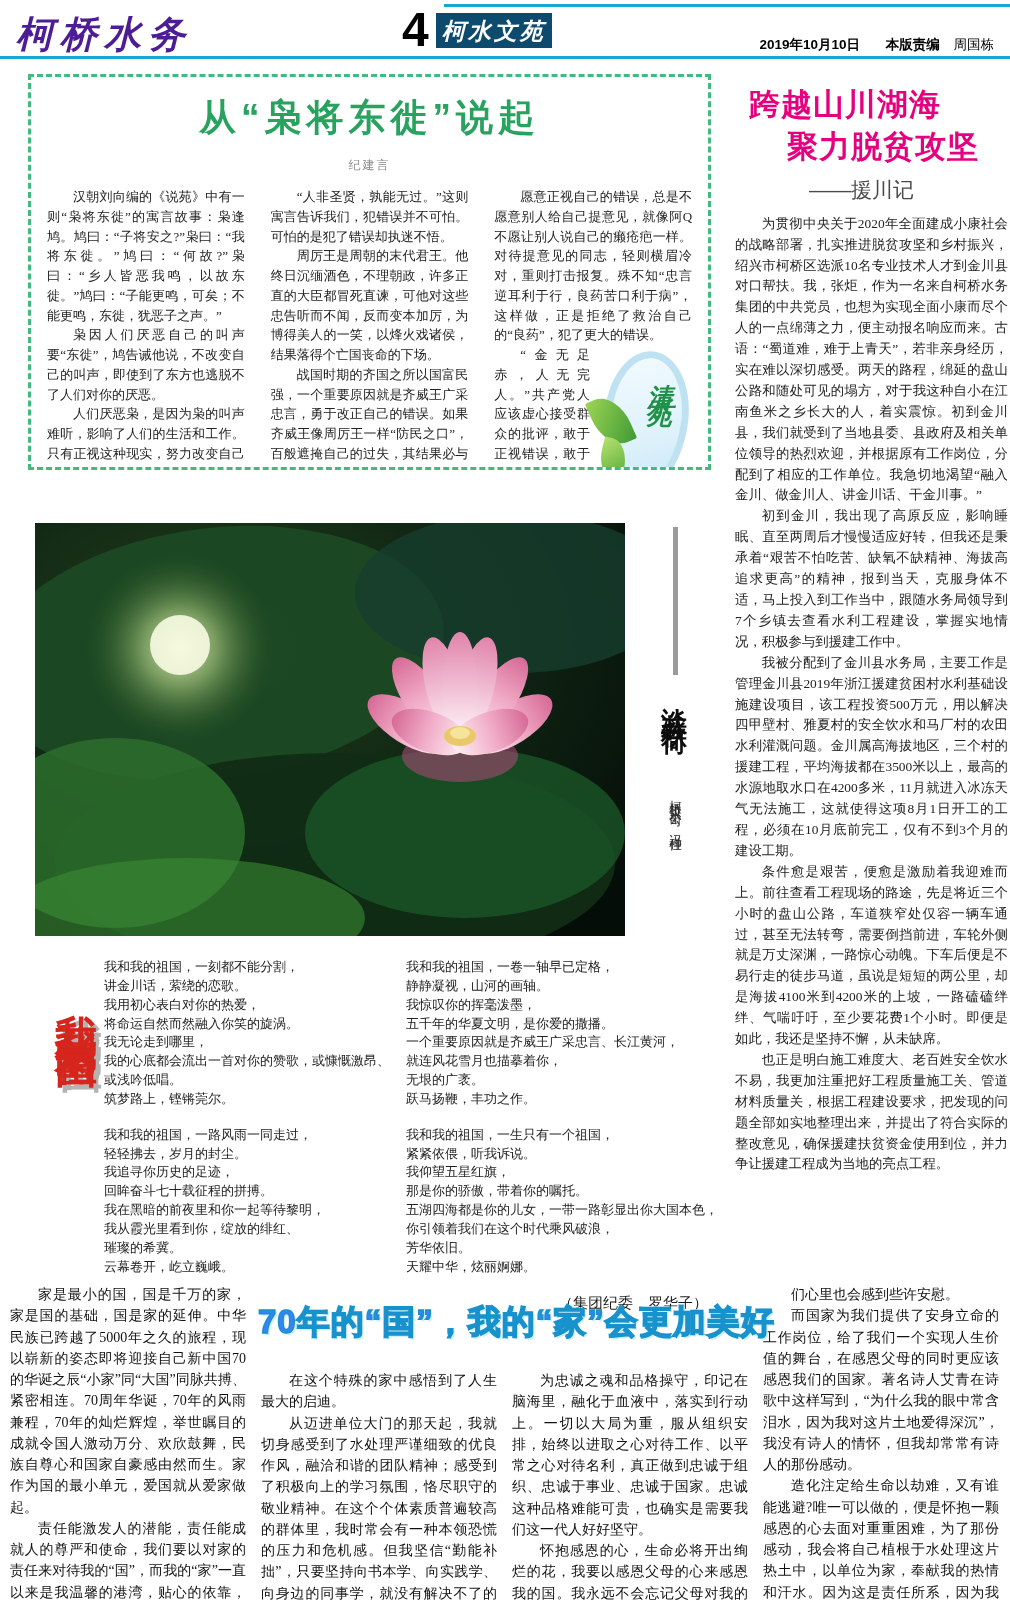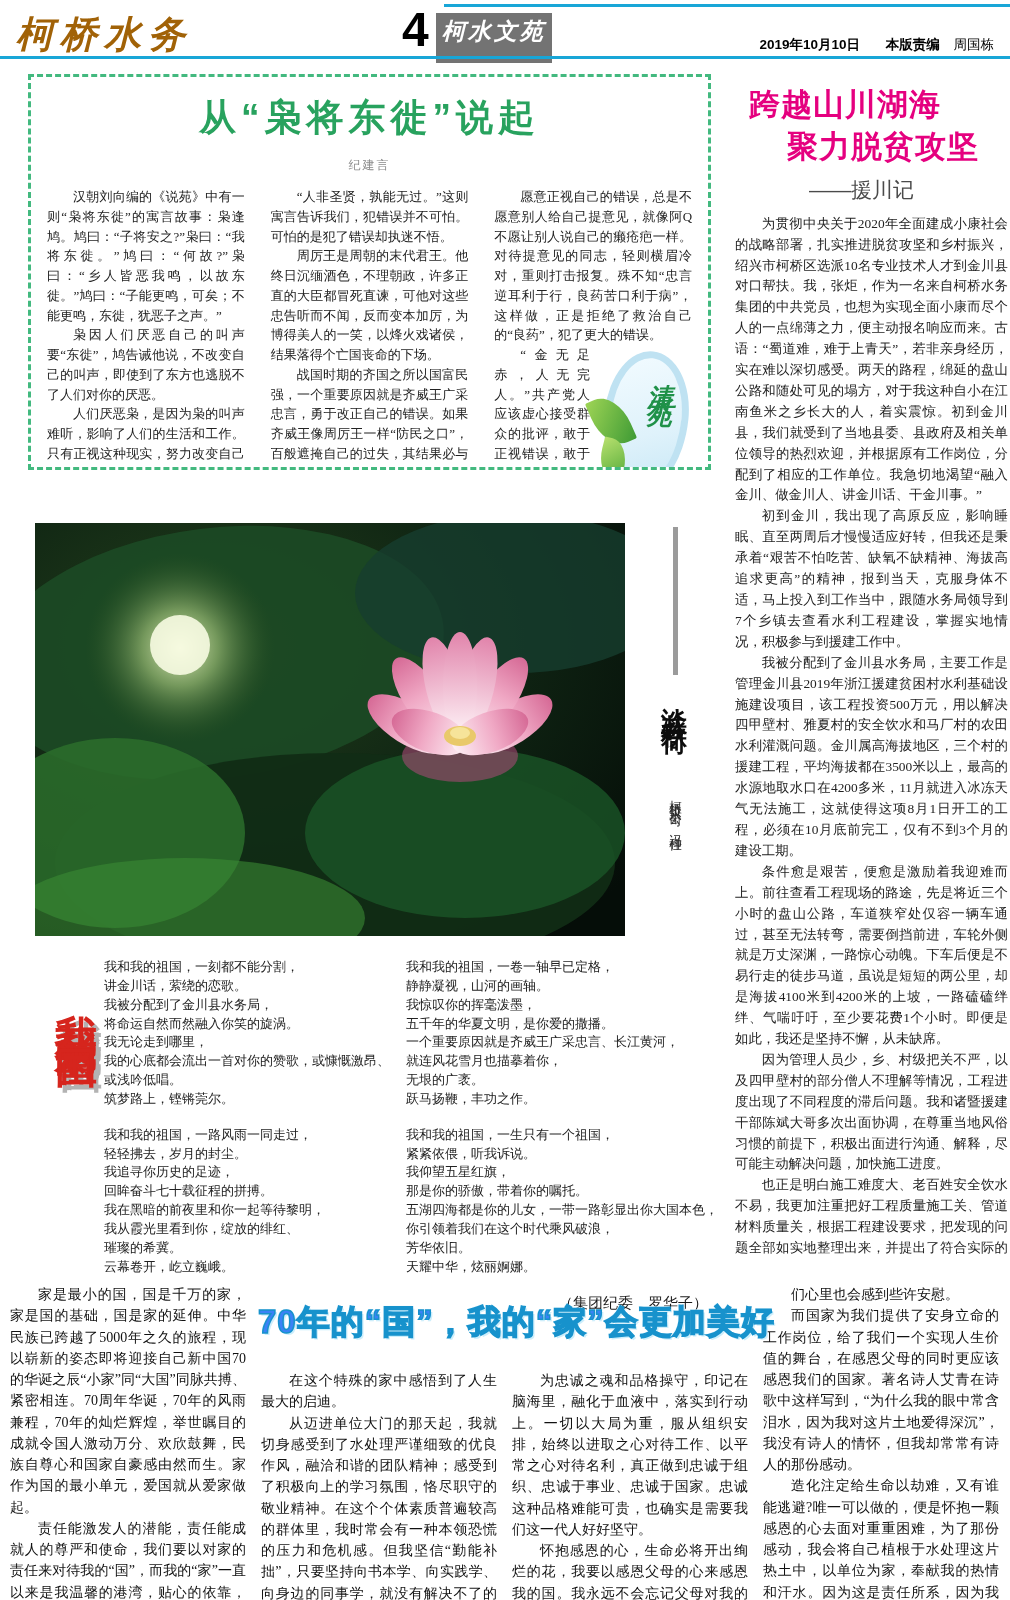--- a/index.html
+++ b/index.html
@@ -4,26 +4,26 @@
 <style>
   * { margin:0; padding:0; box-sizing:border-box; }
   html,body { background:#e8e8e8; }
   .page {
     position:relative; width:1010px; height:1600px; margin:0 auto;
     background:#ffffff; overflow:hidden;
     font-family:"Liberation Serif","DejaVu Serif",serif; color:#1a1a1a;
   }
   
   .masthead { position:absolute; left:16px; top:10px; font-size:37px; font-weight:bold;
-    font-style:italic; color:#a16207; letter-spacing:7px; font-family:"DejaVu Serif",serif; }
+    font-style:italic; color:#4c1d95; letter-spacing:7px; font-family:"DejaVu Serif",serif; }
   .page-num { position:absolute; left:402px; top:2px; font-size:48px; font-weight:900;
     font-family:"Liberation Sans",sans-serif; color:#000; }
   .top-thin-rule { position:absolute; left:444px; right:0; top:4px; height:3px; background:#18a6d7; }
-  .section-badge { position:absolute; left:436px; top:13px; width:116px; height:50px;
-    background:#737373; color:#fff; font-size:23px; font-style:italic; font-weight:bold;
+  .section-badge { position:absolute; left:436px; top:13px; width:116px; height:35px;
+    background:#0c4a6e; color:#fff; font-size:23px; font-style:italic; font-weight:bold;
     letter-spacing:3px; text-align:center; line-height:35px; font-family:"DejaVu Serif",serif; }
   .date-line { position:absolute; right:16px; top:36px; font-size:13.5px; color:#000;
     font-family:"Liberation Sans",sans-serif; font-weight:bold; }
   .date-line .ed-name { font-weight:normal; margin-left:10px; }
   .date-line .ed-label { margin-left:22px; }
   .main-rule { position:absolute; left:0; top:56px; width:100%; height:3px; background:#18a6d7; }
 
   
   .art1 { position:absolute; left:28px; top:74px; width:683px; height:396px;
     border:3px dashed #43b97f; padding:6px 16px 8px; overflow:hidden; }
@@ -139,21 +139,20 @@
     <div class="a2-title">
       <div class="a2-line1">跨越山川湖海</div>
       <div class="a2-line2">聚力脱贫攻坚</div>
     </div>
     <div class="a2-sub">——援川记</div>
     <div class="art2-body">
         <p>为贯彻中央关于2020年全面建成小康社会的战略部署，扎实推进脱贫攻坚和乡村振兴，绍兴市柯桥区选派10名专业技术人才到金川县对口帮扶。我，张炬，作为一名来自柯桥水务集团的中共党员，也想为实现全面小康而尽个人的一点绵薄之力，便主动报名响应而来。古语：“蜀道难，难于上青天”，若非亲身经历，实在难以深切感受。两天的路程，绵延的盘山公路和随处可见的塌方，对于我这种自小在江南鱼米之乡长大的人，着实震惊。初到金川县，我们就受到了当地县委、县政府及相关单位领导的热烈欢迎，并根据原有工作岗位，分配到了相应的工作单位。我急切地渴望“融入金川、做金川人、讲金川话、干金川事。”</p>
         <p>初到金川，我出现了高原反应，影响睡眠、直至两周后才慢慢适应好转，但我还是秉承着“艰苦不怕吃苦、缺氧不缺精神、海拔高追求更高”的精神，报到当天，克服身体不适，马上投入到工作当中，跟随水务局领导到7个乡镇去查看水利工程建设，掌握实地情况，积极参与到援建工作中。</p>
         <p>我被分配到了金川县水务局，主要工作是管理金川县2019年浙江援建贫困村水利基础设施建设项目，该工程投资500万元，用以解决四甲壁村、雅夏村的安全饮水和马厂村的农田水利灌溉问题。金川属高海拔地区，三个村的援建工程，平均海拔都在3500米以上，最高的水源地取水口在4200多米，11月就进入冰冻天气无法施工，这就使得这项8月1日开工的工程，必须在10月底前完工，仅有不到3个月的建设工期。</p>
         <p>条件愈是艰苦，便愈是激励着我迎难而上。前往查看工程现场的路途，先是将近三个小时的盘山公路，车道狭窄处仅容一辆车通过，甚至无法转弯，需要倒挡前进，车轮外侧就是万丈深渊，一路惊心动魄。下车后便是不易行走的徒步马道，虽说是短短的两公里，却是海拔4100米到4200米的上坡，一路磕磕绊绊、气喘吁吁，至少要花费1个小时。即便是如此，我还是坚持不懈，从未缺席。</p>
-        <p>因为管理人员少，乡、村级把关不严，以及四甲壁村的部分僧人不理解等情况，工程进度出现了不同程度的滞后问题。我和诸暨援建干部陈斌大哥多次出面协调，在尊重当地风俗习惯的前提下，积极出面进行沟通、解释，尽可能主动解决问题，加快施工进度。</p>
         <p>也正是明白施工难度大、老百姓安全饮水不易，我更加注重把好工程质量施工关、管道材料质量关，根据工程建设要求，把发现的问题全部如实地整理出来，并提出了符合实际的整改意见，确保援建扶贫资金使用到位，并力争让援建工程成为当地的亮点工程。</p>
       </div>
 
   </div>
 
   <div class="photo-wrap">
     <svg width="590" height="413" viewBox="0 0 590 413">
       <defs>
         <radialGradient id="glow" cx="50%" cy="50%" r="50%">
           <stop offset="0%" stop-color="#f2f8cf" stop-opacity="0.95"></stop>
@@ -209,21 +208,21 @@
     <div class="cap-title">淡若秋荷</div>
     <div class="cap-credit">柯桥供水公司　冯科佳</div>
   </div>
 
   <div class="poem">
     <div class="poem-title">我和我的祖国</div>
     <div class="poem-colA">
         <div class="stanza">
           <div class="line">我和我的祖国，一刻都不能分割，</div>
           <div class="line">讲金川话，萦绕的恋歌。</div>
-          <div class="line">我被分配到了金川县水务局，</div>
+          <div class="line">我用初心表白对你的热爱，</div>
           <div class="line">将命运自然而然融入你笑的旋涡。</div>
           <div class="line">我无论走到哪里，</div>
           <div class="line">我的心底都会流出一首对你的赞歌，或慷慨激昂、</div>
           <div class="line">或浅吟低唱。</div>
           <div class="line">筑梦路上，铿锵莞尔。</div>
         </div>
         <div class="stanza">
           <div class="line">我和我的祖国，一路风雨一同走过，</div>
           <div class="line">轻轻拂去，岁月的封尘。</div>
           <div class="line">我追寻你历史的足迹，</div>

